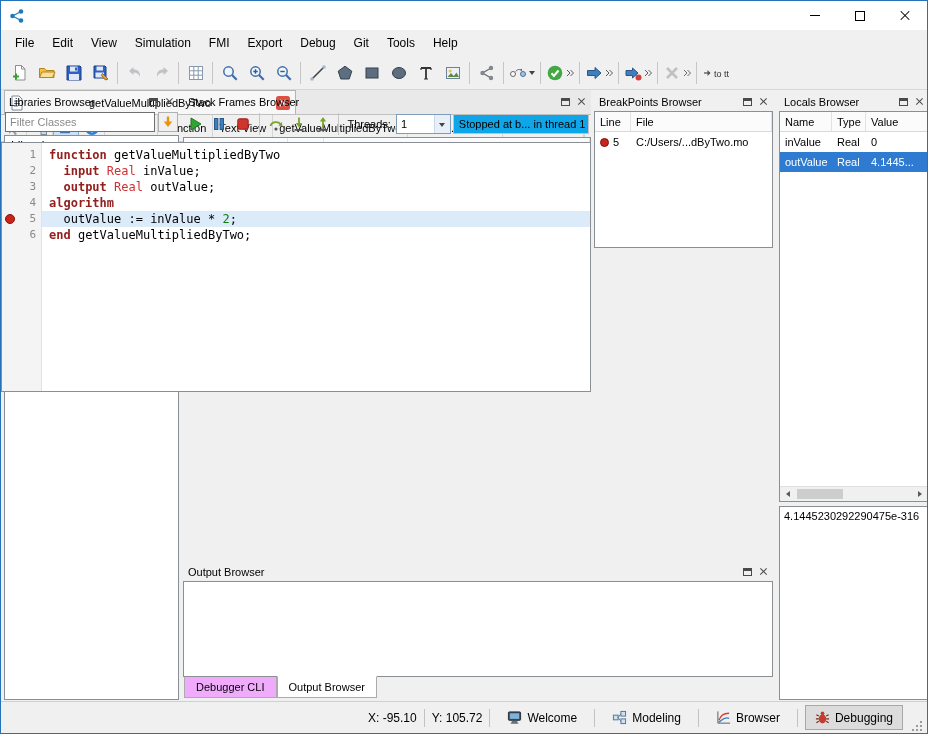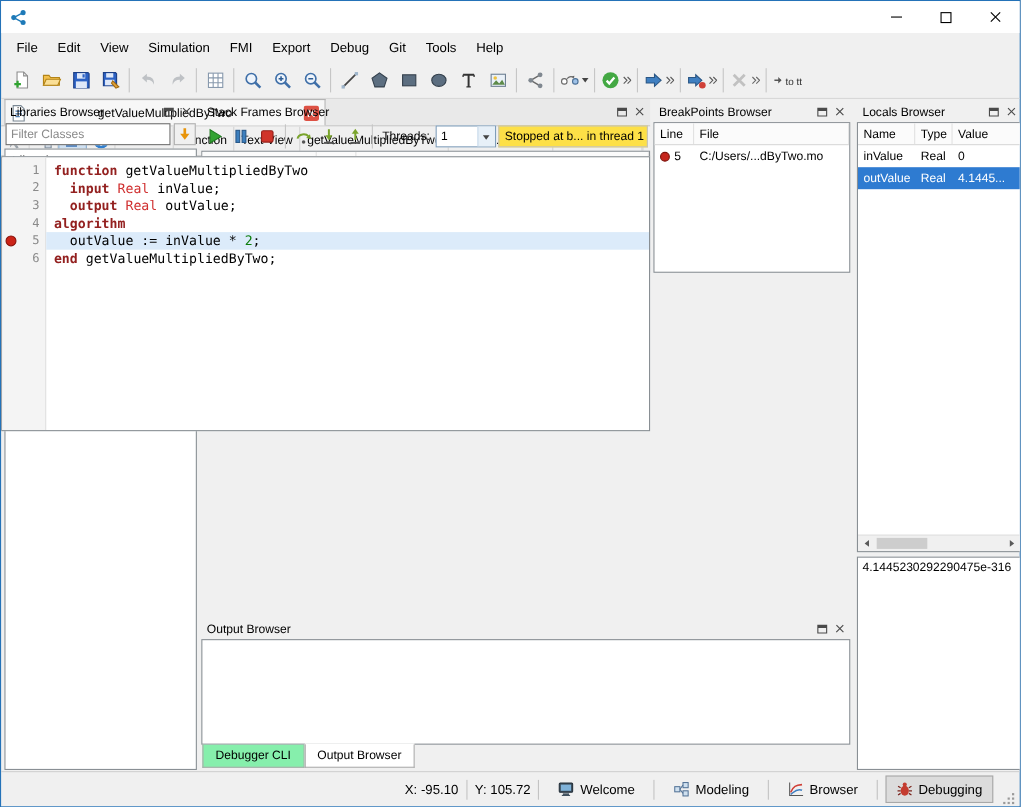--- a/index.html
+++ b/index.html
@@ -63,21 +63,21 @@
 .t-row.gray{color:#9f9f9f}
 
 #stack-panel{left:182px;top:2px;width:408px;height:156px}
 .sf-toolbar{height:26px;display:flex;align-items:center;gap:2px;padding:0 2px}
 .dbtn{width:22px;height:22px;display:flex;align-items:center;justify-content:center}
 .threads-label{font-size:11px;margin:0 3px}
 .combo{width:56px;height:20px;background:#fff;border:1px solid #7f9db9;display:flex;align-items:center;font-size:11px}
 .combo-text{flex:1;padding-left:4px}
 .combo-btn{width:16px;height:100%;display:flex;align-items:center;justify-content:center;border-left:1px solid #c9d9e9;background:#e7f0f8}
 .caret{width:0;height:0;border:3.5px solid transparent;border-top:4px solid #444;margin-top:4px}
-.status-box{height:20px;display:flex;align-items:center;padding:0 5px;font-size:11px;border:1px solid #c2c2c2;background:#fde047;white-space:nowrap;overflow:hidden;max-width:138px}
+.status-box{height:20px;display:flex;align-items:center;padding:0 5px;font-size:11px;border:1px solid #c2c2c2;background:#0ea5e9;white-space:nowrap;overflow:hidden;max-width:138px}
 .sf-table{flex:1;position:relative;display:flex;flex-direction:column;overflow:hidden}
 .sf-body{flex:1;overflow:hidden;margin-right:15px}
 .c-fn{flex:0 0 104px}
 .c-ln{flex:0 0 36px}
 .c-fl{flex:1}
 
 .vscroll{position:absolute;right:0;top:20px;bottom:0;width:15px;background:#f0f0f0;border-left:1px solid #e0e0e0;display:flex;flex-direction:column}
 .hscroll{height:15px;flex:0 0 15px;background:#f0f0f0;border-top:1px solid #e0e0e0;display:flex}
 .sc-btn{flex:0 0 15px;display:flex;align-items:center;justify-content:center}
 .sc-track{flex:1;position:relative}
@@ -119,21 +119,21 @@
 .cl-code{flex:1;font:12px/16px "DejaVu Sans Mono",monospace;white-space:pre;padding-left:7px}
 .cl-row.current .cl-code{background:#dcebfa}
 .bpd{width:10px;height:10px;border-radius:50%;background:#cb2418;border:1px solid #8a130b}
 .kw{color:#93201f;font-weight:bold}
 .ty{color:#d03030}
 .nu{color:#0c7d0c}
 
 #output-panel{left:182px;top:472px;width:590px;height:138px}
 .out-content{flex:1}
 .out-tabs{height:23px;display:flex;align-items:flex-start;padding-left:1px}
-.out-tab{height:21px;display:flex;align-items:center;padding:0 11px;font-size:11px;background:#86efac;border:1px solid #ababab;border-top:none}
+.out-tab{height:21px;display:flex;align-items:center;padding:0 11px;font-size:11px;background:#f0abfc;border:1px solid #ababab;border-top:none}
 .out-tab.active{background:#fff;height:22px;margin-top:-1px;border-top:1px solid #fff}
 
 .statusbar{height:32px;display:flex;align-items:center;gap:7px;border-top:1px solid #d0d0d0;padding:0 3px}
 .sb-spacer{flex:1}
 .sb-text{font-size:12px}
 .sb-sep{width:1px;height:18px;background:#c3c3c3}
 .persp{display:flex;align-items:center;gap:5px;padding:4px 9px;font-size:12px;border:1px solid transparent}
 .persp.active{background:#dcdcdc;border-color:#a8a8a8}
 .grip{align-self:flex-end;margin-left:1px}
 .dim{opacity:.9}

